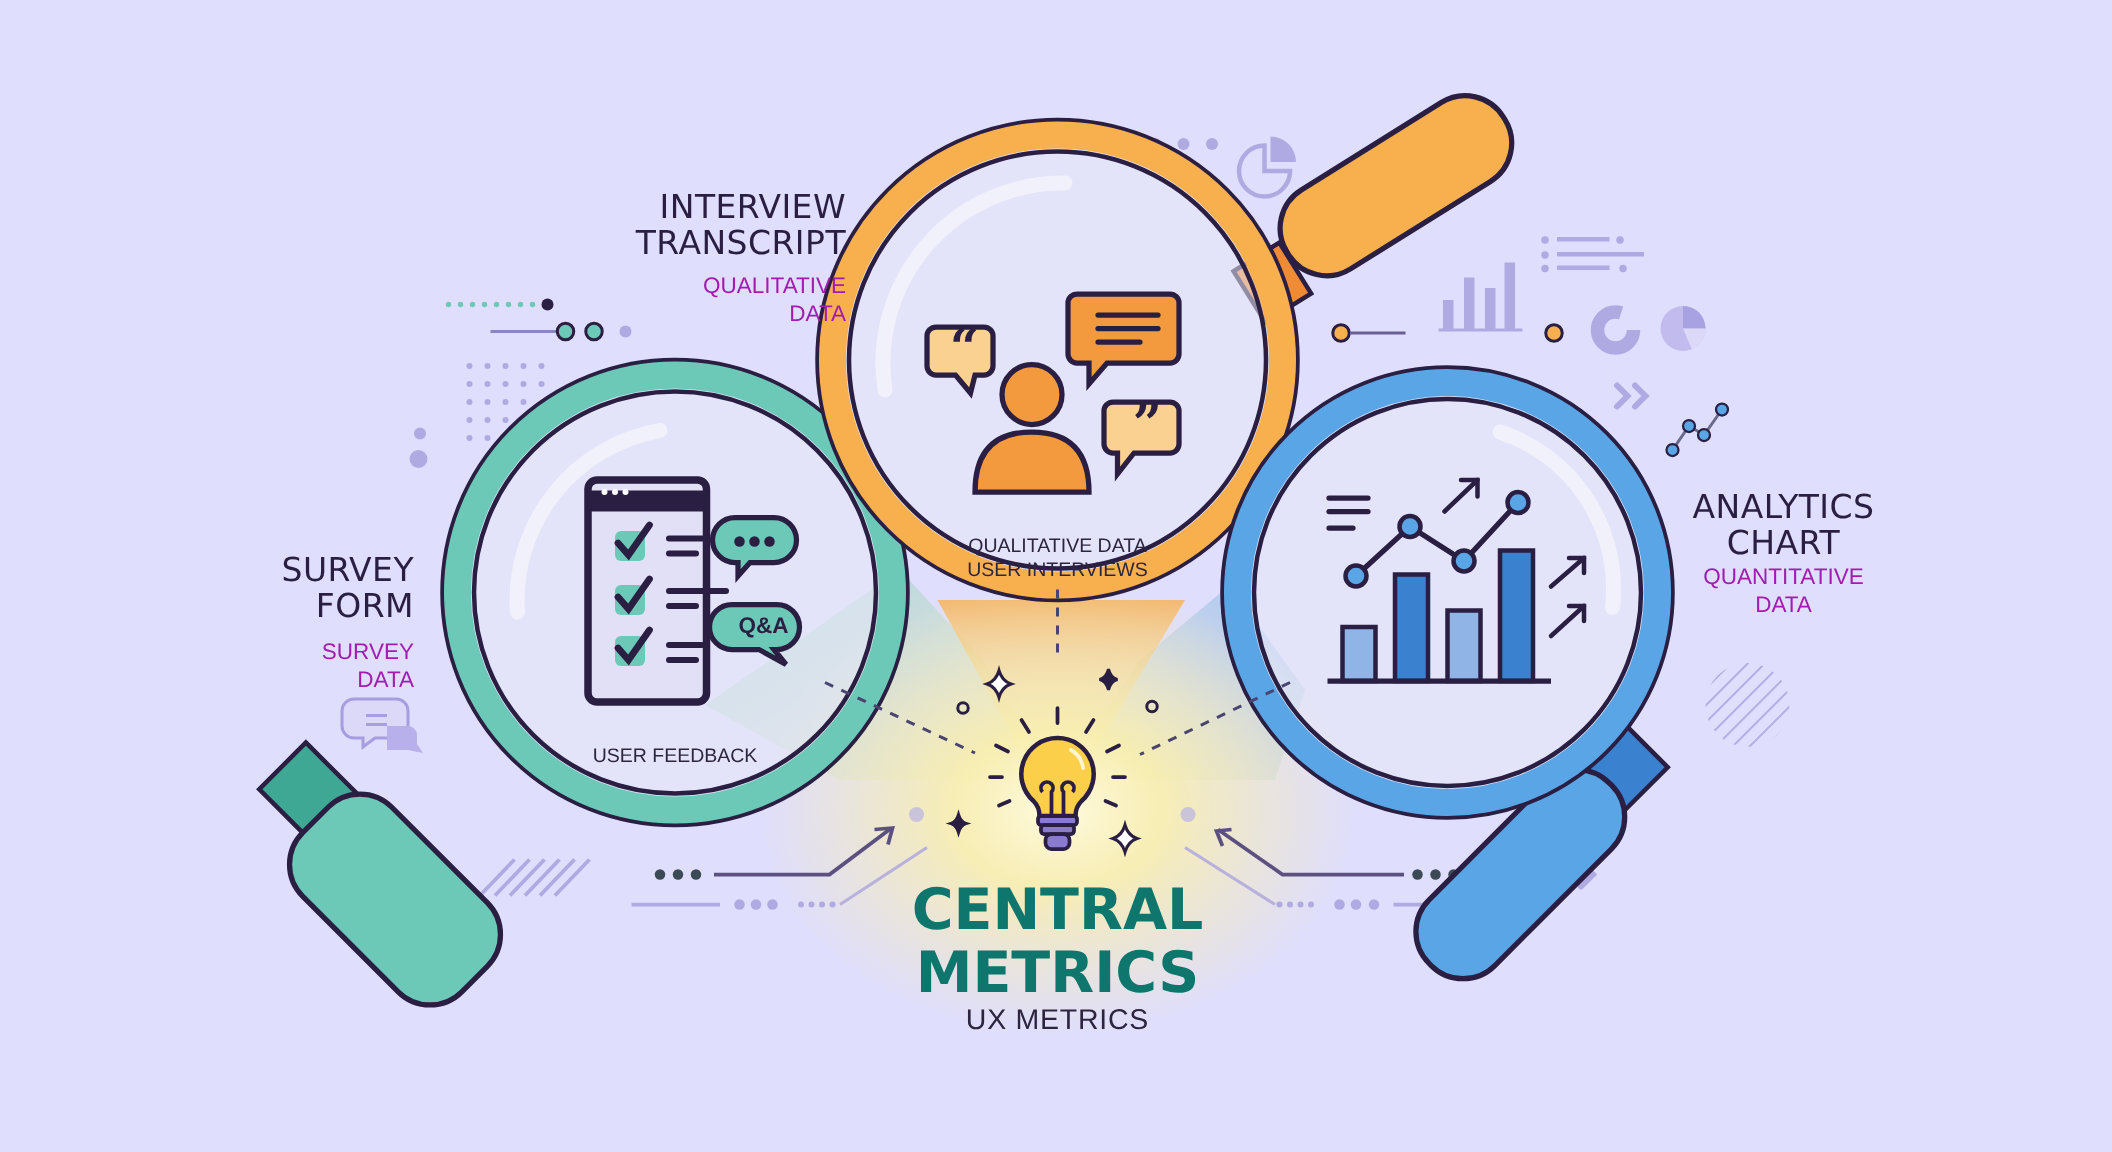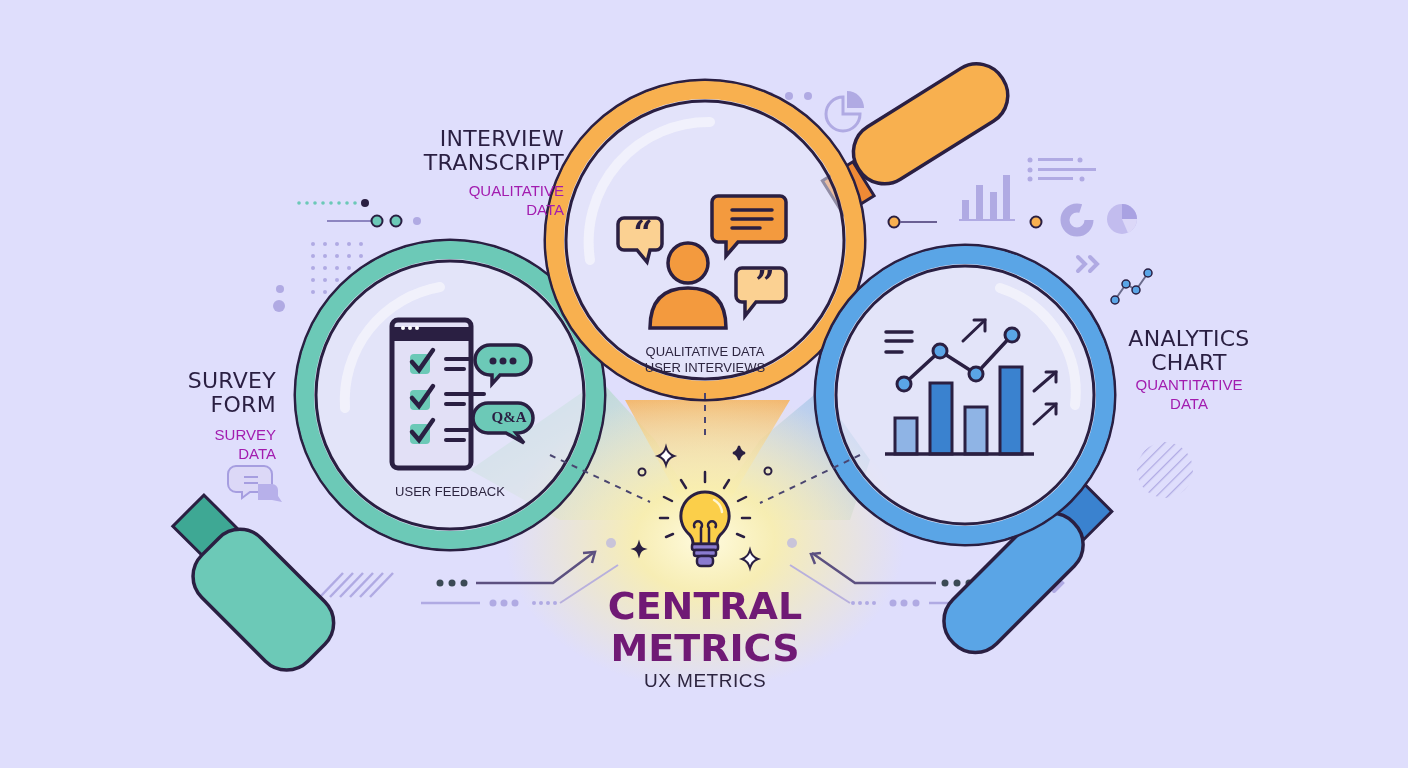--- a/index.html
+++ b/index.html
@@ -2,22 +2,22 @@
 <html><head>
 <meta charset="utf-8">
 <style>
   html, body { margin:0; padding:0; }
   body { width:1408px; height:768px; overflow:hidden; background:#dfdefc; font-family:"Liberation Sans", sans-serif; }
   #stage { position:relative; width:1408px; height:768px; }
   svg#art { position:absolute; left:0; top:0; }
   .lbl { position:absolute; color:#2a1f42; }
   .title { font-family:"DejaVu Sans", sans-serif; font-weight:normal; font-size:22px; line-height:24px; letter-spacing:0.3px; }
   .sub { font-size:15px; line-height:19px; color:#a21caf; }
-  .inner { font-size:13px; line-height:16px; color:#2d2540; text-align:center; position:absolute; }
-  .center-title { position:absolute; font-family:"DejaVu Sans", sans-serif; font-weight:bold; font-size:38px; line-height:42px; color:#701a75; text-align:center; }
+  .inner { font-size:13px; line-height:16px; color:#2d2540; text-align:center; position:absolute;margin-top:12px; }
+  .center-title { position:absolute; font-family:"DejaVu Sans", sans-serif; font-weight:bold; font-size:38px; line-height:42px; color:#0f766e; text-align:center; }
   .center-sub { position:absolute; font-size:19px; color:#2d2540; text-align:center; letter-spacing:0.5px; }
 </style>
 </head>
 <body>
 
 <div id="stage">
 
 <svg id="art" width="1408" height="768" viewBox="0 0 1408 768" xmlns="http://www.w3.org/2000/svg">
   <defs>
     <radialGradient id="glow" cx="0.5" cy="0.5" r="0.5">
@@ -363,21 +363,21 @@
 </div>
 
 <div class="lbl" style="left:1104px; top:327px; width:170px; text-align:center;">
   <div class="title">ANALYTICS</div>
   <div class="title">CHART</div>
   <div class="sub" style="margin-top:0;">QUANTITATIVE</div>
   <div class="sub">DATA</div>
 </div>
 
 <div class="inner" style="left:380px; top:484px; width:140px;">USER FEEDBACK</div>
-<div style="position:absolute; left:478px; top:409px; width:62px; text-align:center; font-family:Liberation Serif, serif; font-weight:bold; font-size:15px; color:#2a1f42;">Q&amp;A</div>
+<div style="position:absolute; left:478px; top:409px; width:62px; text-align:center; font-family:Liberation Sans, sans-serif; font-weight:bold; font-size:15px; color:#2a1f42;">Q&amp;A</div>
 
 <div style="position:absolute; left:630px; top:212px; width:26px; text-align:center; font-family:'DejaVu Serif',serif; font-weight:bold; font-size:34px; color:#2a1f42;">“</div>
 <div style="position:absolute; left:748px; top:263px; width:34px; text-align:center; font-family:'DejaVu Serif',serif; font-weight:bold; font-size:34px; color:#2a1f42;">”</div>
 
 <div class="inner" style="left:620px; top:344px; width:170px;">
   <div>QUALITATIVE DATA</div>
   <div>USER INTERVIEWS</div>
 </div>
 
 

